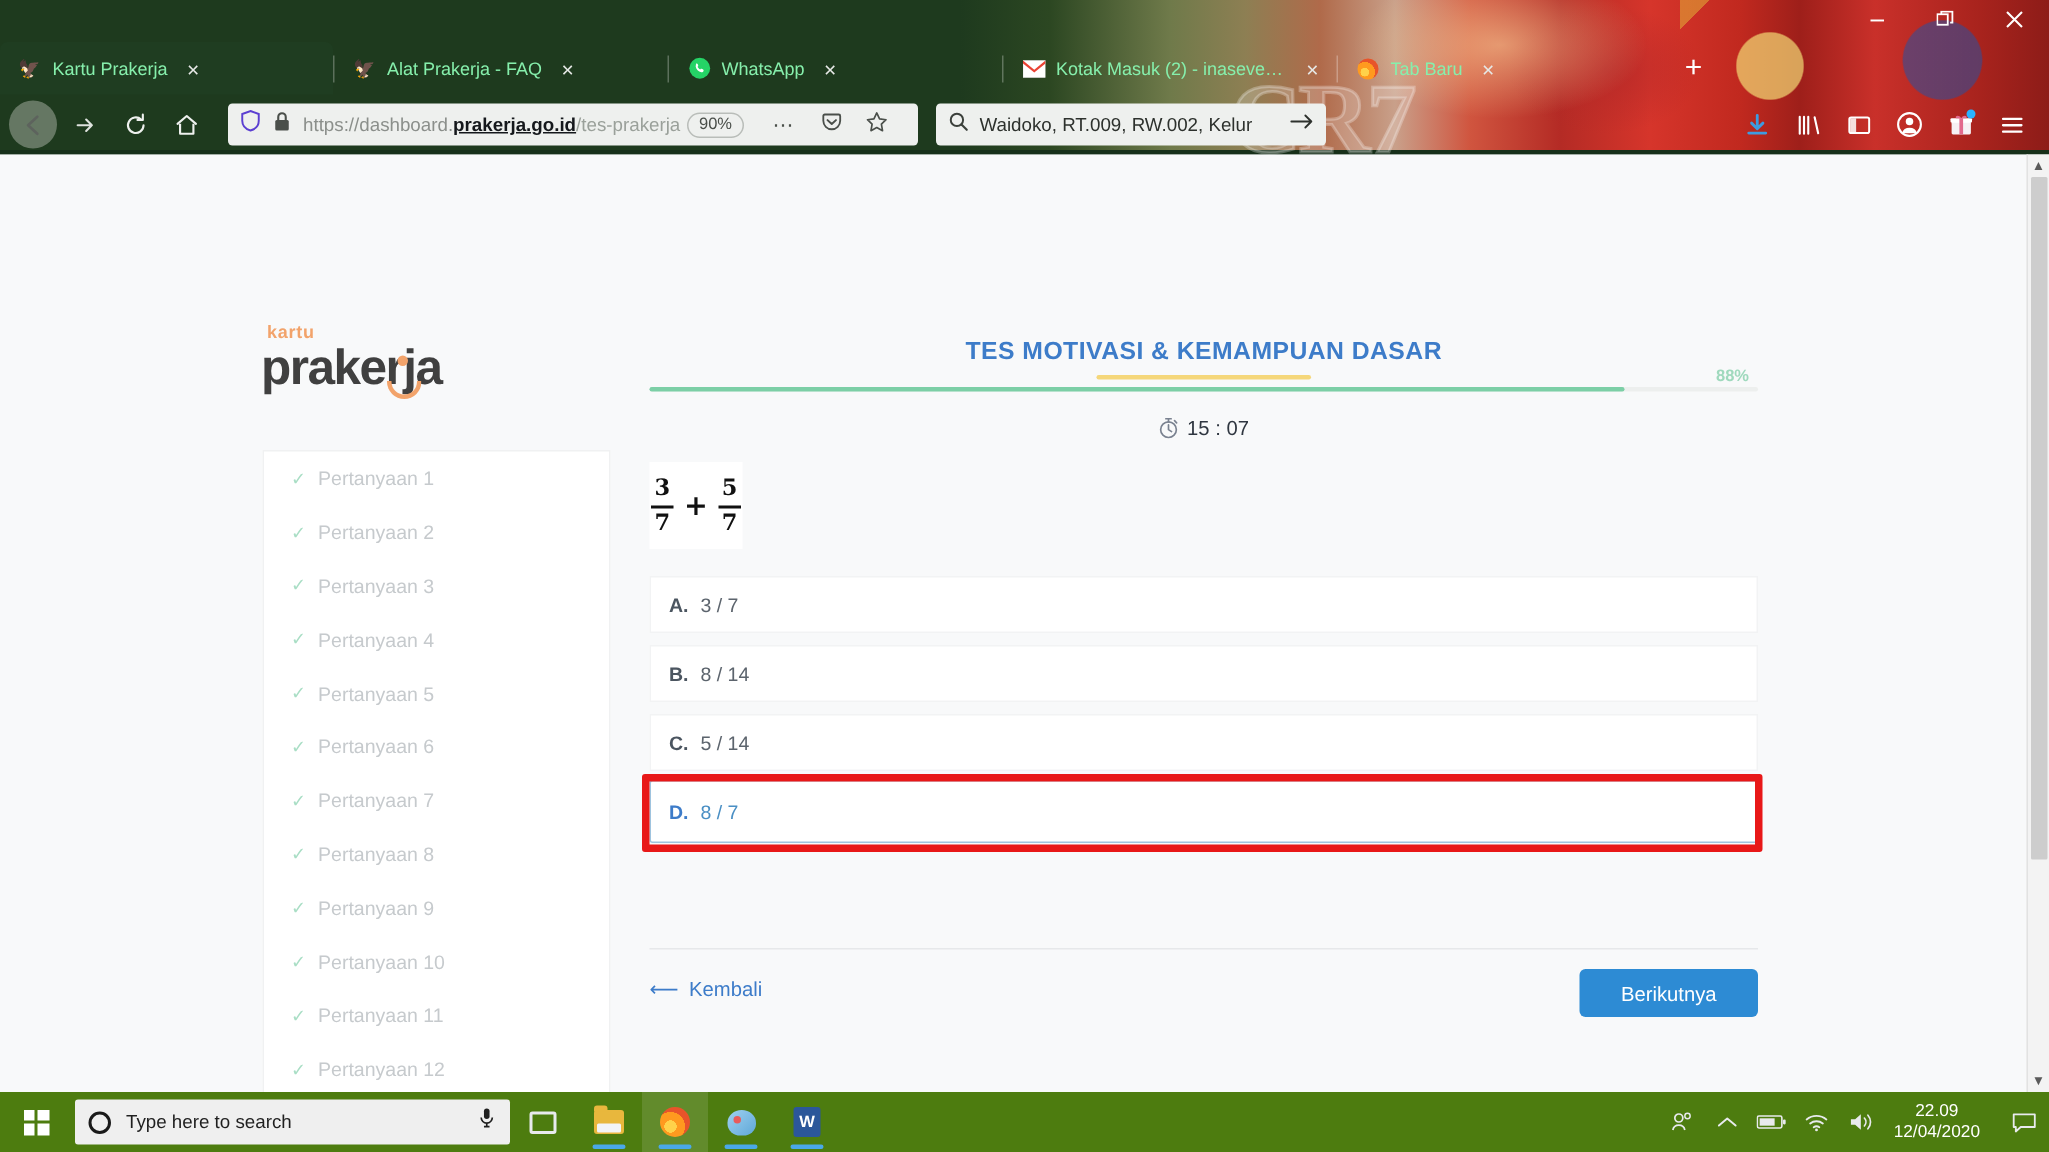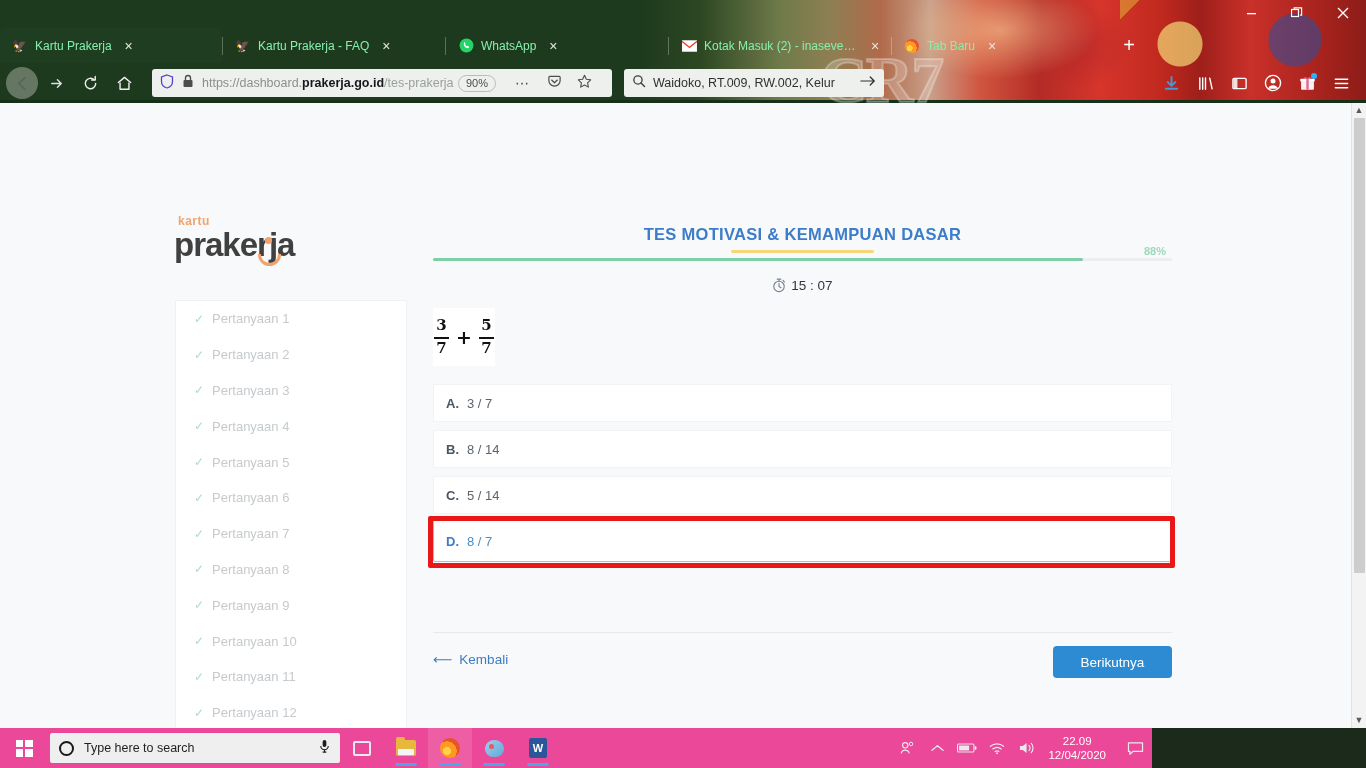--- a/index.html
+++ b/index.html
@@ -119,21 +119,21 @@
     color: #e8eae8;
   }
   .navbtn.circled { background: rgba(200,205,195,.42); }
   #urlbar {
     flex: 0 0 460px; height: 28px; margin-left: 10px;
     background: #eef0ee; border-radius: 3px;
     display: flex; align-items: center; gap: 8px; padding: 0 8px;
     position: relative;
   }
   .url-text { font-size: 12.5px; color: #8b8f8b; white-space: nowrap; }
-  .url-text b { color: #15181c; font-weight: 700; }
+  .url-text b { color: #15181c; font-weight: 700; text-decoration: underline; }
   .url-text .path { color: #9aa09a; }
   #urlbar .zoom-badge {
     position: absolute; right: 116px; font-size: 11px; color: #4a4f4a;
     border: 1px solid #b9bdb9; border-radius: 10px; padding: 0 7px; line-height: 15px;
   }
   #urlbar .tool-ico { position: absolute; color: #4a4f4a; font-size: 14px; }
   #searchbar {
     flex: 0 0 260px; height: 28px; margin-left: 10px;
     background: #eef0ee; border-radius: 3px;
     display: flex; align-items: center; gap: 7px; padding: 0 8px;
@@ -280,22 +280,22 @@
   }
   #pg-scroll .arrow { height: 15px; color: #5a5a5a; font-size: 9px; line-height: 15px; }
   #pg-thumb {
     position: absolute; top: 15px; width: 11px; height: 455px;
     background: #cdcdcd; border-radius: 1px;
   }
   #pg-scroll .arrow.down { position: absolute; bottom: 0; }
 
   
   #taskbar {
-    position: absolute; left: 0; top: 728px; width: 1152px; height: 40px;
-    background: #ec4899; display: flex; align-items: center;
+    position: absolute; left: 0; top: 728px; width: 1366px; height: 40px;
+    background: #4d7c0f; display: flex; align-items: center;
   }
   #start-btn { width: 48px; height: 40px; display: flex; align-items: center; justify-content: center; }
   .win-logo { width: 17px; height: 17px; display: grid; grid-template-columns: 1fr 1fr; grid-gap: 2px; }
   .win-logo i { background: #ffffff; display: block; }
   #tb-search {
     width: 290px; height: 30px; background: #efefef; border-radius: 2px;
     display: flex; align-items: center; gap: 10px; padding: 0 9px; margin-left: 2px;
   }
   #tb-search .search-ring {
     width: 15px; height: 15px; border: 2px solid #1a1a1a; border-radius: 50%; flex: 0 0 15px;
@@ -376,21 +376,21 @@
 
   <div id="tabstrip">
     <div class="tab active" style="width:222px">
       <span class="favicon">🦅</span>
       <span class="tab-title">Kartu Prakerja</span>
       <span class="tab-close">×</span>
     </div>
     <div class="tab-sep"></div>
     <div class="tab" style="width:222px">
       <span class="favicon">🦅</span>
-      <span class="tab-title">Kartu Prakerja - FAQ</span>
+      <span class="tab-title">Alat Prakerja - FAQ</span>
       <span class="tab-close">×</span>
     </div>
     <div class="tab-sep"></div>
     <div class="tab" style="width:222px">
       <span class="favicon">
         <svg width="15" height="15" viewBox="0 0 16 16">
           <circle cx="8" cy="8" r="7.4" fill="#25d366"></circle>
           <path d="M5.4 4.6c.6-.2 1 .1 1.2.6l.3.8c.1.3 0 .5-.2.7l-.3.3c.4.9 1 1.5 1.9 1.9l.3-.3c.2-.2.4-.3.7-.2l.8.3c.5.2.8.6.6 1.2-.2.6-.9 1-1.6.9-2-.3-3.7-2-4-4 0-.7.3-1.4.3-2.2z" fill="#fff"></path>
         </svg>
       </span>

